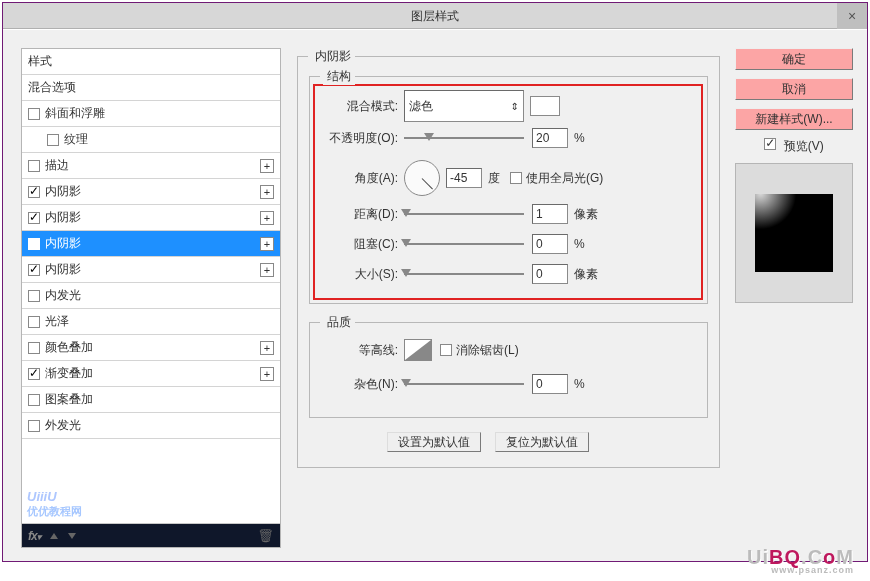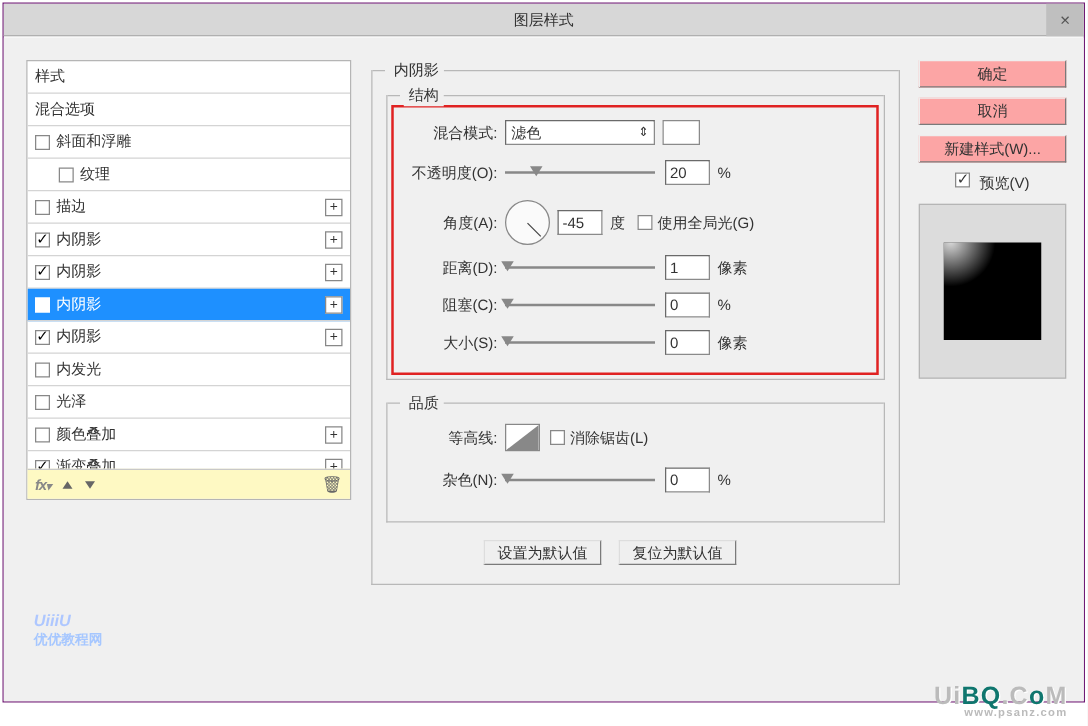--- a/index.html
+++ b/index.html
@@ -29,21 +29,21 @@
     background:#bfbfbf; color:#555; text-align:center; line-height:26px;
     cursor:pointer; font-size:14px;
   }
   .body-area {
     position: absolute; top:27px; left:0; right:0; bottom:0;
     background:#f0f0f0;
   }
 
   
   .styles-wrap {
-    position:absolute; top:18px; left:18px; width:260px; height:352px;
+    position:absolute; top:18px; left:18px; width:260px; height:500px;
     background:#fff; border:1px solid #b5b5b5;
   }
   .styles-list { position:absolute; top:0; left:0; right:0; bottom:24px; overflow:hidden; }
   .style-row {
     display:flex; align-items:center; justify-content:space-between;
     height:26px; padding:0 6px 0 6px; border-bottom:1px solid #d4d4d4;
     cursor:pointer;
   }
   .style-row.header { font-weight:normal; }
   .style-row .lead { display:flex; align-items:center; gap:5px; }
@@ -51,21 +51,21 @@
   .style-row .chk { width:12px; height:12px; border:1px solid #888; background:#fff; display:inline-block; position:relative; }
   .style-row .chk.checked::after { content:"✓"; position:absolute; top:-3px; left:0; font-size:12px; color:#000; }
   .style-row.selected { background:#1e90ff; color:#fff; }
   .style-row.selected .chk { border-color:#fff; }
   .style-row.selected .chk.checked::after { color:#fff; }
   .style-row .plus { width:14px; height:14px; border:1px solid #888; background:#fff; text-align:center; line-height:12px; font-size:11px; color:#333; }
   .styles-footer {
     position:absolute; bottom:0; left:0; right:0; height:24px;
     border-top:1px solid #c8c8c8; display:flex; align-items:center;
     justify-content:space-between; padding:0 6px;
-    background:#fef9c3;
+    background:#0f172a;
   }
   .styles-footer .grp { display:flex; gap:10px; align-items:center; }
   .fx-icon { font-style:italic; font-weight:bold; color:#888; letter-spacing:-1px; }
   .tri { width:0;height:0;display:inline-block; }
   .tri.up { border-left:4px solid transparent; border-right:4px solid transparent; border-bottom:6px solid #666; }
   .tri.down { border-left:4px solid transparent; border-right:4px solid transparent; border-top:6px solid #666; }
   .trash { color:#666; font-size:13px; }
 
   
   .center-panel {
@@ -82,21 +82,21 @@
   .groupbox .top-right { right:0; }
   .form-row { position:absolute; display:flex; align-items:center; height:24px; }
   .form-row .lbl { text-align:right; width:83px; margin-right:6px; }
   .num-input {
     width:36px; height:20px; background:#fff; border:1px solid #8a8a8a;
     border-top-color:#6a6a6a; border-left-color:#6a6a6a;
     text-align:left; padding:0 3px; font-size:12px; line-height:18px;
   }
   .unit { margin-left:6px; }
   .select-box {
-    height:20px; background:#fff; border:1px solid #8a8a8a;
+    height:32px; background:#fff; border:1px solid #8a8a8a;
     border-top-color:#6a6a6a; border-left-color:#6a6a6a;
     display:flex; align-items:center; justify-content:space-between;
     padding:0 4px; font-size:12px;
   }
   .select-box .arrow { font-size:10px; color:#333; }
   .color-swatch { width:30px; height:20px; border:1px solid #8a8a8a; background:#fff; margin-left:6px; }
   .slider { position:relative; height:20px; display:flex; align-items:center; }
   .slider .track { height:2px; background:#888; width:120px; position:relative; }
   .slider .thumb { position:absolute; top:-4px; width:0;height:0;
     border-left:5px solid transparent; border-right:5px solid transparent; border-top:8px solid #888; }
@@ -138,21 +138,21 @@
   .preview-inner .glow {
     position:absolute; width:60px; height:60px; left:-20px; top:-14px;
     background: radial-gradient(circle at 30% 30%, rgba(255,255,255,0.85), rgba(255,255,255,0) 60%);
     transform:rotate(30deg);
   }
 
   .wm-left { position:absolute; left:24px; bottom:42px; font-size:12px; color:#aec7ff; font-weight:bold; z-index:3;}
   .wm-left .sub { font-size:11px; color:#a6c7ff; }
   .wm-right { position:absolute; right:16px; bottom:6px; font-size:20px; font-weight:bold;
     letter-spacing:1px; color:#bbb; text-shadow:1px 1px 0 #fff; }
-  .wm-right .hl { color:#0f766e; }
+  .wm-right .hl { color:#be185d; }
   .wm-right .sub { font-size:9px; color:#bbb; display:block; text-align:right; margin-top:-4px;}
 </style>
 </head>
 <body>
 
 <div class="outer">
   <div class="titlebar">
     <span>图层样式</span>
     <div class="closebtn">×</div>
   </div>

